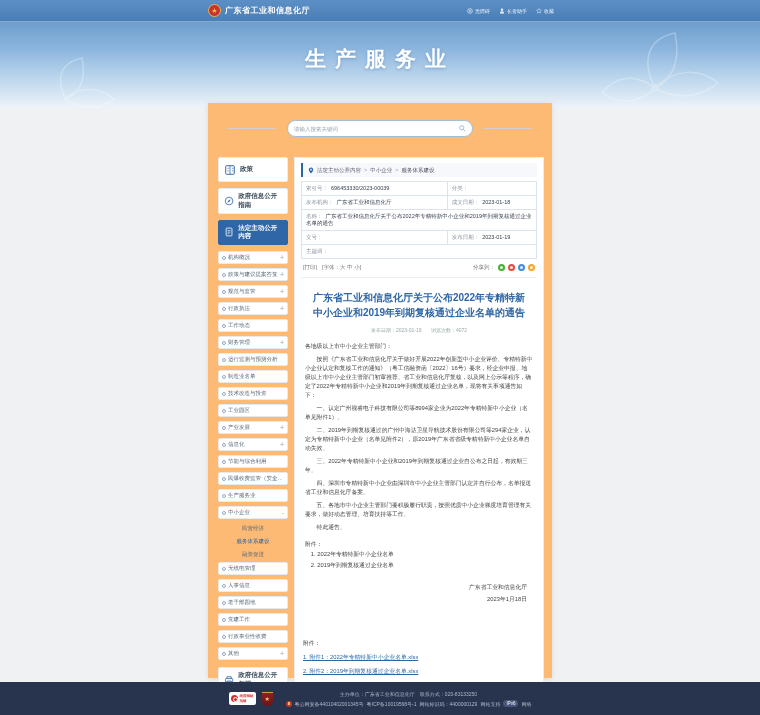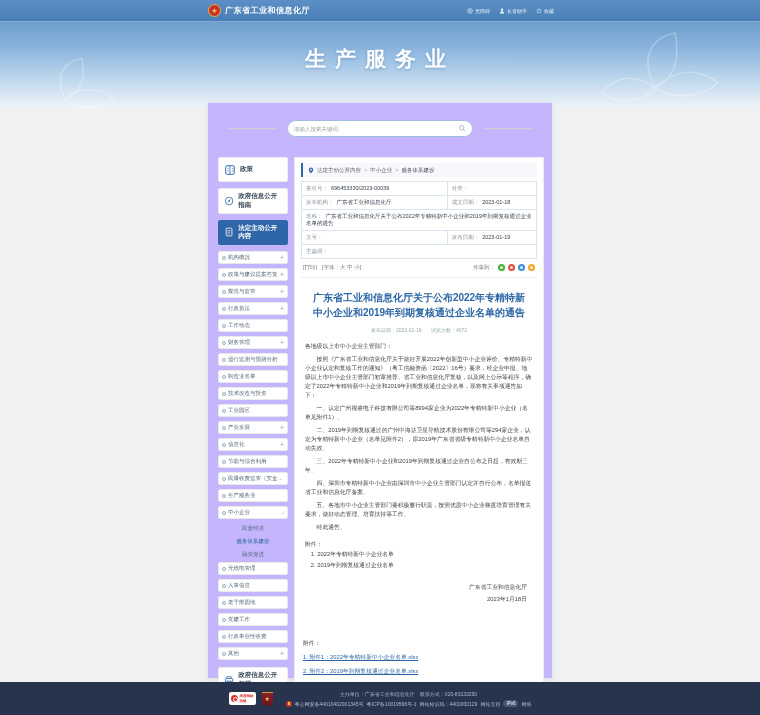--- a/index.html
+++ b/index.html
@@ -27,21 +27,21 @@
   }
   .banner-title {
     position:relative; z-index:2; text-align:center; margin-top:23px;
     color:#fff; font-size:21px; font-weight:bold; letter-spacing:9px;
     text-shadow:0 1px 3px rgba(60,110,170,.45);
   }
   .flower { position:absolute; opacity:.28; }
   
   .card {
     position:absolute; left:208px; top:103px; width:344px; height:575px;
-    background:#c4b5fd; box-shadow:0 1px 5px rgba(0,0,0,.10); z-index:3;
+    background:#fdba74; box-shadow:0 1px 5px rgba(0,0,0,.10); z-index:3;
   }
   .search-row { margin-top:17px; display:flex; align-items:center; justify-content:center; gap:11px; }
   .h-rule { width:48px; height:1px; background:#cfcfcf; }
   .search-box {
     width:186px; height:17px; border:1px solid #9dbede; border-radius:9px;
     display:flex; align-items:center; padding:0 6px; background:#fff;
   }
   .search-box input { flex:1; border:none; outline:none; font-size:5.5px; color:#444; background:transparent; }
   .search-box input::placeholder { color:#9aa4ad; }
   .main { display:flex; align-items:flex-start; gap:6px; margin:20px 8px 0 10px; }

